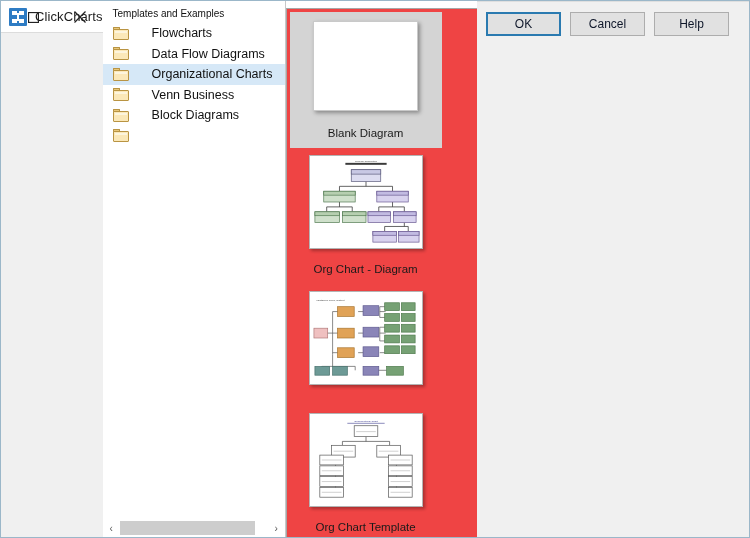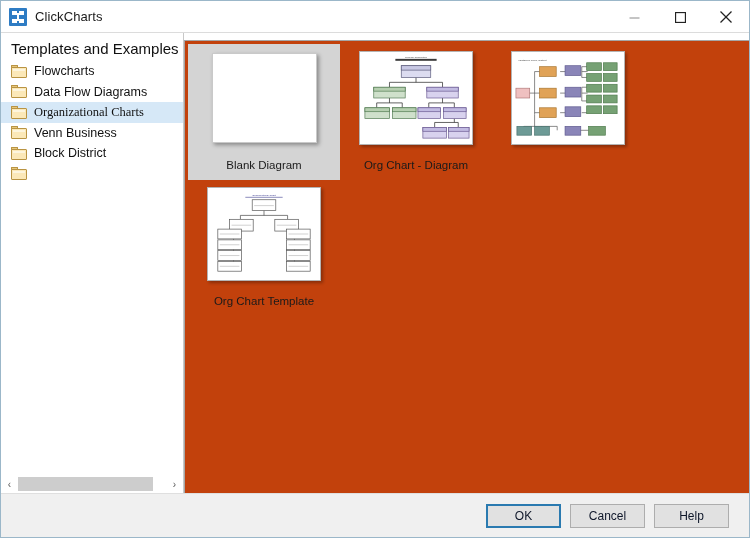--- a/index.html
+++ b/index.html
@@ -10,21 +10,21 @@
     font-family: "Liberation Sans", sans-serif;
     background: #ffffff;
   }
 
   .window {
     position: relative;
     width: 750px; height: 538px;
     background: #f0f0f0;
     border: 1px solid #9bb7c9;
     display: flex;
-    flex-direction: column;
+    flex-direction: row;
   }
 
   
   .titlebar {
     height: 32px;
     min-height: 32px;
     background: #ffffff;
     display: flex;
     align-items: center;
     position: relative;
@@ -84,35 +84,35 @@
     display: flex;
     flex-direction: column;
     position: relative;
   }
   .tree {
     flex: 1;
     padding-top: 6px;
     overflow: hidden;
   }
   .tree-header {
-    font-size: 15px;
+    font-size: 10px;
     color: #111111;
     padding: 1px 0 4px 10px;
     white-space: nowrap;
   }
   .tree-item {
     display: flex;
     align-items: center;
     height: 20.5px;
     padding-left: 10px;
     white-space: nowrap;
+    gap: 16px;
   }
   .tree-item.selected {
     background: #d6e8f7;
-    font-family: Liberation Serif, serif;
   }
   .folder-icon {
     width: 16px; height: 13px;
     position: relative;
     margin-right: 7px;
     flex: none;
   }
   .folder-icon .tab {
     position: absolute;
     left: 0; top: 0;
@@ -173,21 +173,21 @@
   }
 
   
   .main {
     flex: 1;
     background: #ffffff;
     padding: 7px 0 0 4px;
     overflow: hidden;
   }
   .templates-panel {
-    background: #c2410c;
+    background: #ef4444;
     border-left: 1px solid #a6a6a6;
     border-top: 1px solid #a6a6a6;
     height: 100%;
     margin-left: -4px;
     padding: 3px 0 0 3px;
     position: relative;
   }
   .grid {
     display: flex;
     flex-wrap: wrap;
@@ -342,21 +342,21 @@
               <span class="base"></span>
             </span>
           <span class="tree-label">Venn Business</span>
         </div>
 
         <div class="tree-item">
           <span class="folder-icon">
               <span class="tab"></span>
               <span class="base"></span>
             </span>
-          <span class="tree-label">Block District</span>
+          <span class="tree-label">Block Diagrams</span>
         </div>
 
         <div class="tree-item">
           <span class="folder-icon">
               <span class="tab"></span>
               <span class="base"></span>
             </span>
         </div>
       </div>
 

